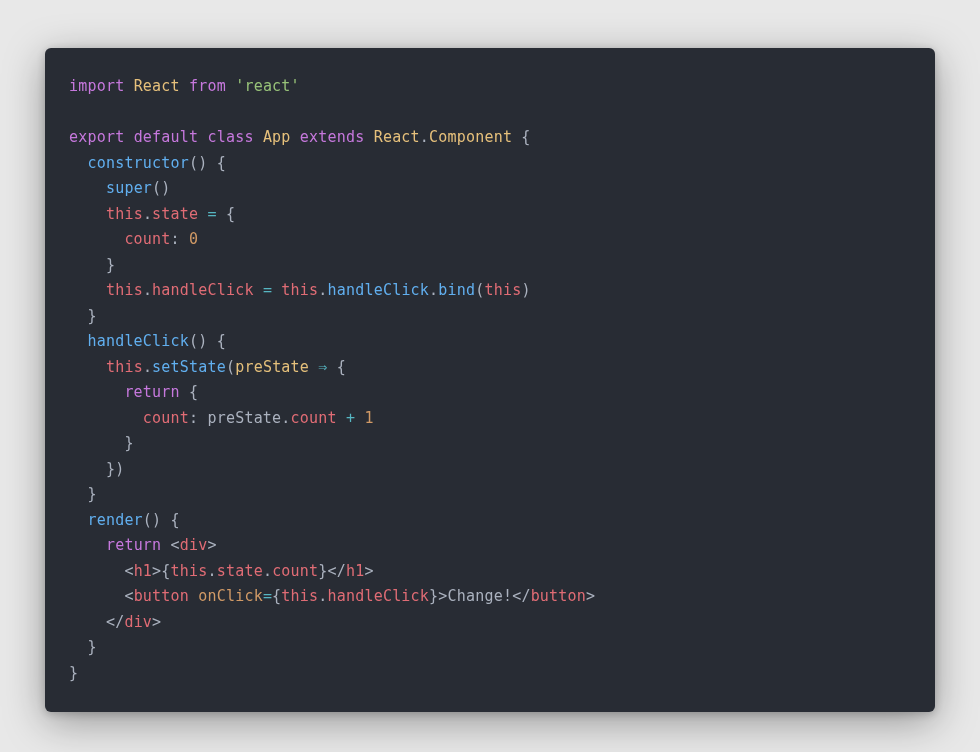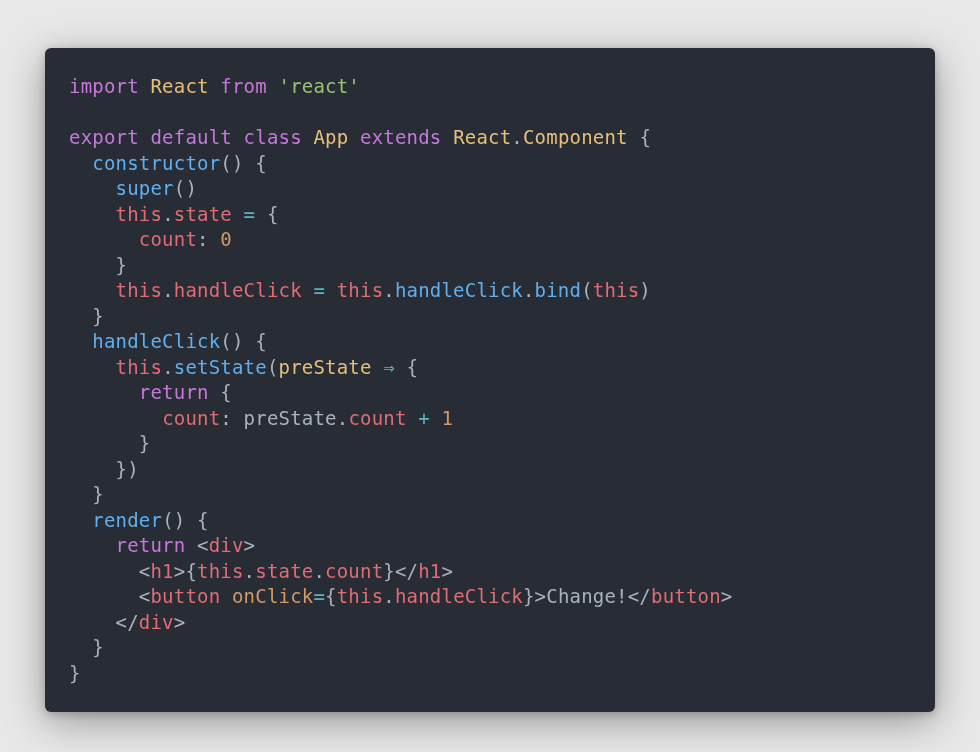--- a/index.html
+++ b/index.html
@@ -16,21 +16,21 @@
     .code-panel {
       background: #282c34;
       width: 890px;
       border-radius: 6px;
       padding: 26px 24px;
       box-shadow: 0 10px 40px rgba(0,0,0,0.35), 0 2px 8px rgba(0,0,0,0.2);
       overflow: hidden;
     }
     pre {
       font-family: 'SF Mono', 'Monaco', 'Menlo', 'Consolas', monospace;
-      font-size: 19px;
+      font-size: 15px;
       line-height: 25.5px;
       color: #abb2bf;
       white-space: pre;
       letter-spacing: 0.2px;
       font-weight: 500;
     }
     .kw-import  { color: #c678dd; }  
     .kw-this    { color: #e06c75; }  
     .cls        { color: #e6c07b; }  
     .func       { color: #61afef; }  

